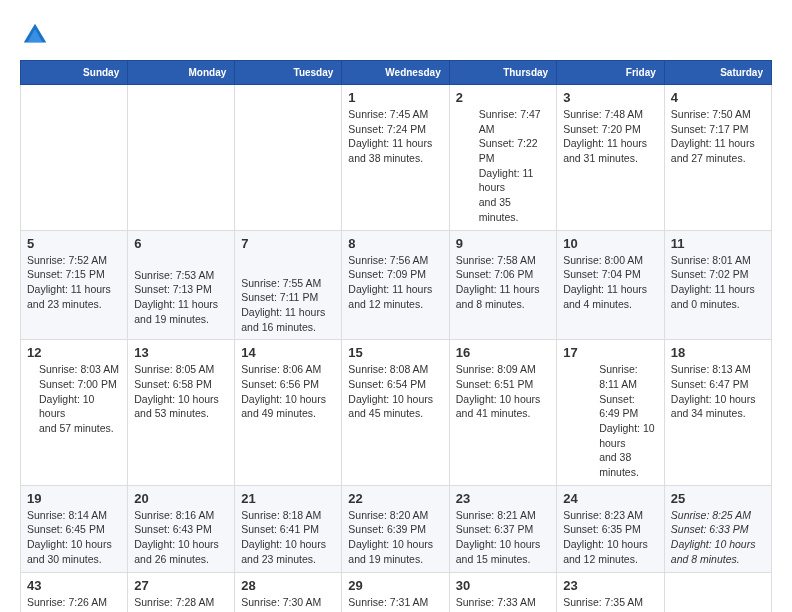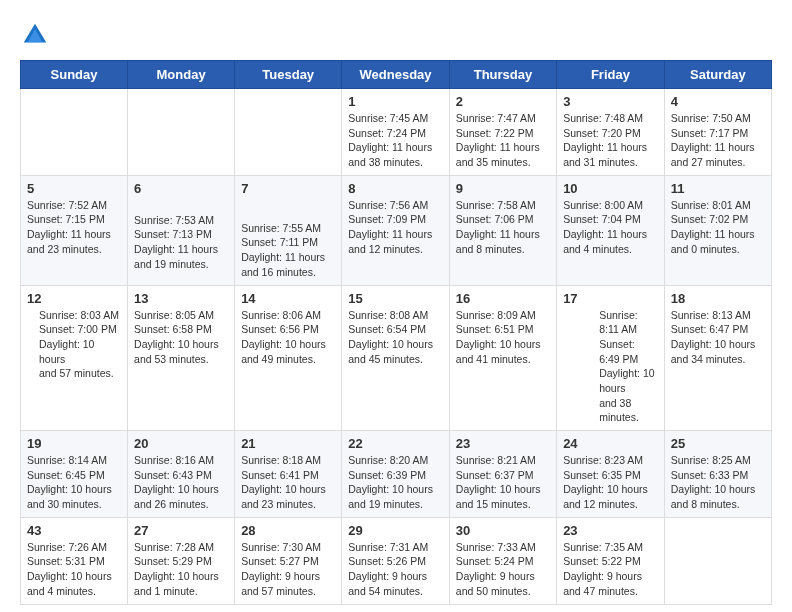--- a/index.html
+++ b/index.html
@@ -45,23 +45,23 @@
       color: #555;
     }
     .calendar {
       width: 100%;
       border-collapse: collapse;
       border: 1px solid #ccc;
     }
     .calendar th {
       background-color: #2a5db0;
       color: #fff;
-      text-align: center;
+      text-align: right;
       padding: 6px 8px;
-      font-size: 13px;
+      font-size: 10px;
       border: 1px solid #1e4a9a;
     }
     .calendar td {
       vertical-align: top;
       padding: 5px 6px;
       font-size: 10.5px;
       color: #333;
       border: 1px solid #ddd;
       width: 108px;
       min-height: 80px;
@@ -124,21 +124,21 @@
         <td class="empty-cell"></td>
         <td>
           <span class="day-num">1</span>
           <div class="cell-info" style="white-space: pre-line;">Sunrise: 7:45 AM
 Sunset: 7:24 PM
 Daylight: 11 hours
 and 38 minutes.</div>
         </td>
         <td>
           <span class="day-num">2</span>
-          <div class="cell-info" style="white-space: pre-line;">Sunrise: 7:47 AM
+          <div class="cell-info" style="white-space: pre-line; margin-left: 23px;">Sunrise: 7:47 AM
 Sunset: 7:22 PM
 Daylight: 11 hours
 and 35 minutes.</div>
         </td>
         <td>
           <span class="day-num">3</span>
           <div class="cell-info" style="white-space: pre-line;">Sunrise: 7:48 AM
 Sunset: 7:20 PM
 Daylight: 11 hours
 and 31 minutes.</div>
@@ -291,21 +291,21 @@
         </td>
         <td>
           <span class="day-num">24</span>
           <div class="cell-info" style="white-space: pre-line;">Sunrise: 8:23 AM
 Sunset: 6:35 PM
 Daylight: 10 hours
 and 12 minutes.</div>
         </td>
         <td>
           <span class="day-num">25</span>
-          <div class="cell-info" style="white-space: pre-line;">Sunrise: 8:25 AM
+          <div class="cell-info" style="white-space: pre-line; font-style: italic;">Sunrise: 8:25 AM
 Sunset: 6:33 PM
 Daylight: 10 hours
 and 8 minutes.</div>
         </td>
       </tr>
       <tr>
         <td>
           <span class="day-num">43</span>
           <div class="cell-info" style="white-space: pre-line;">Sunrise: 7:26 AM
 Sunset: 5:31 PM

